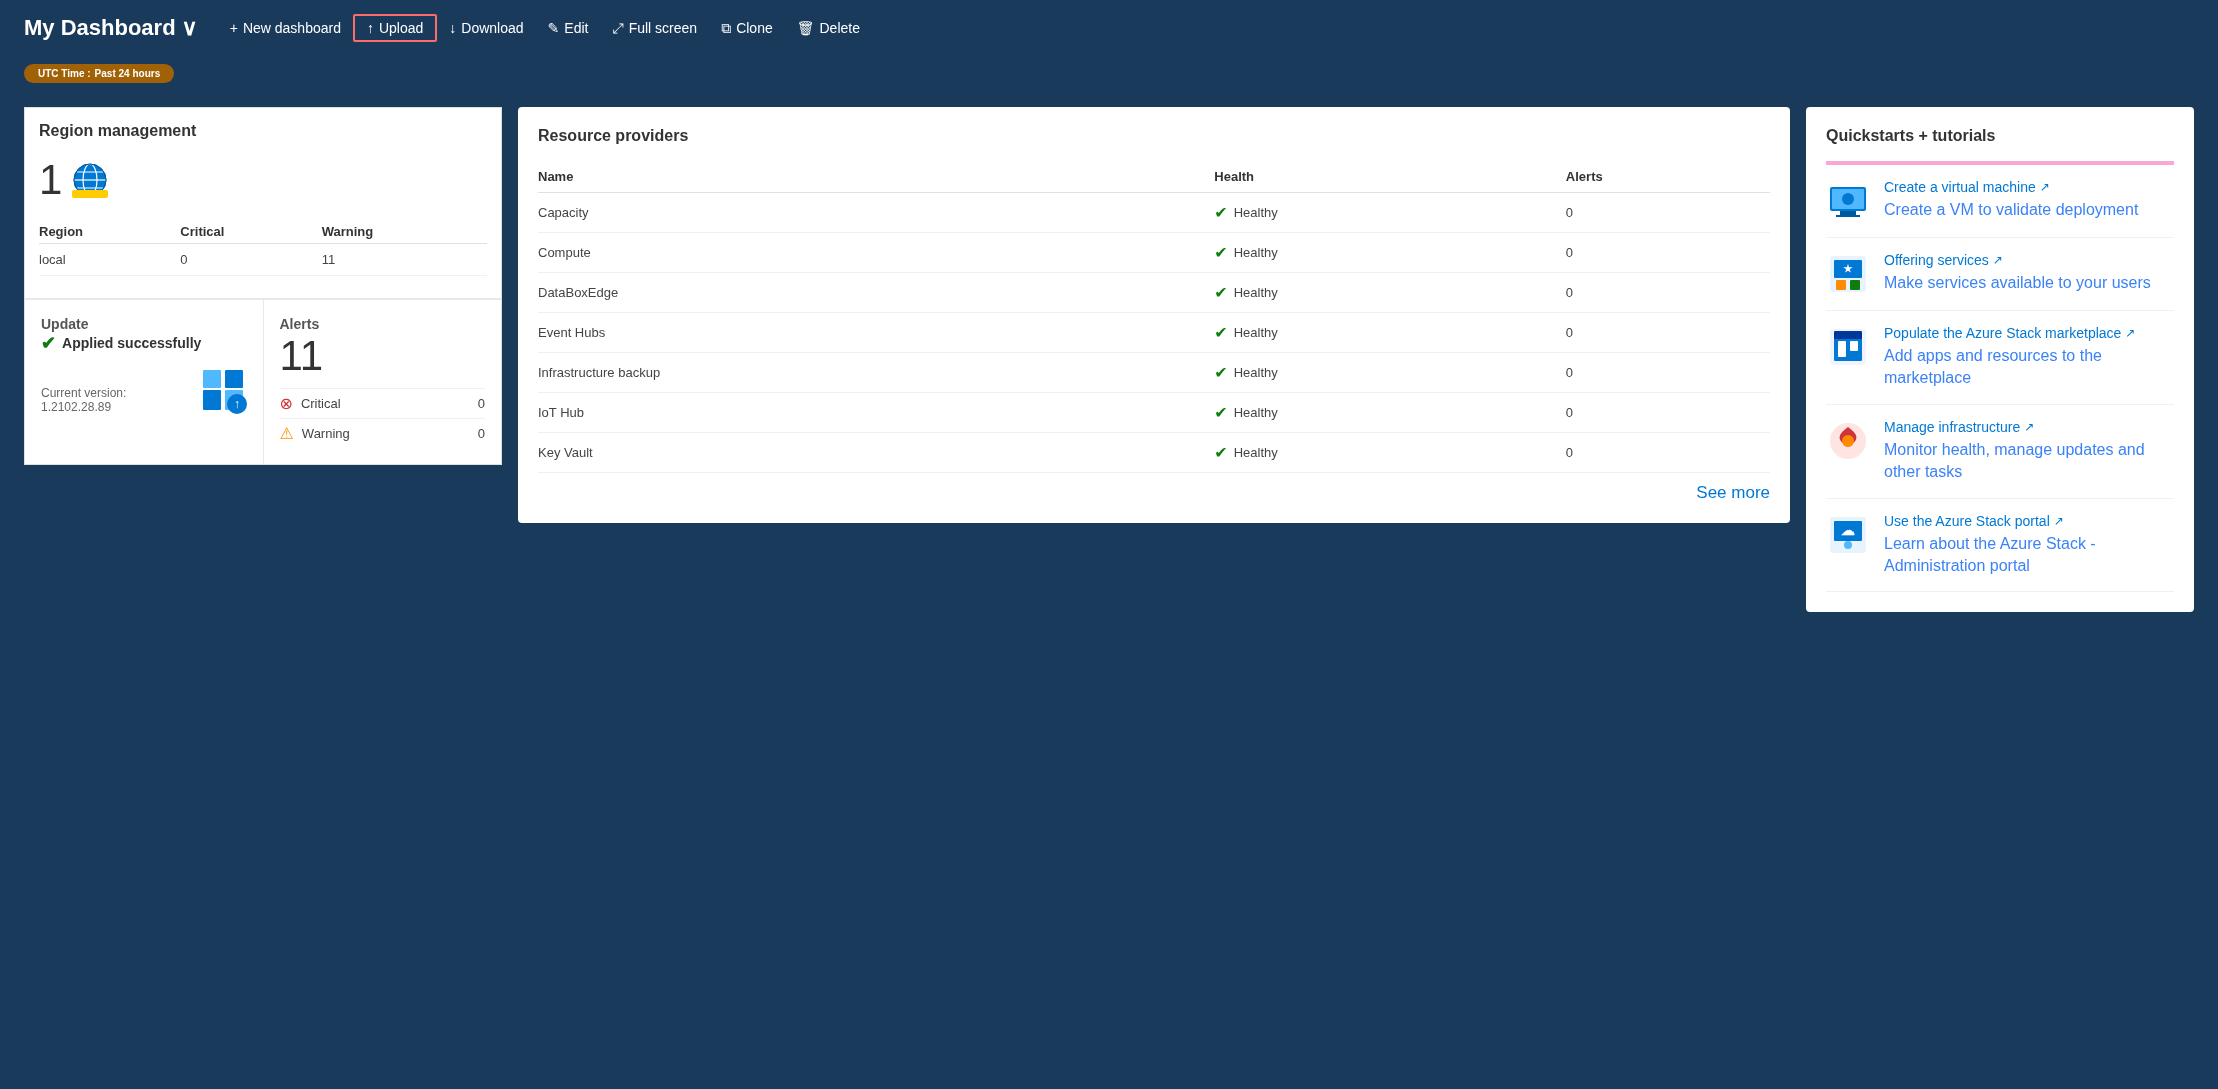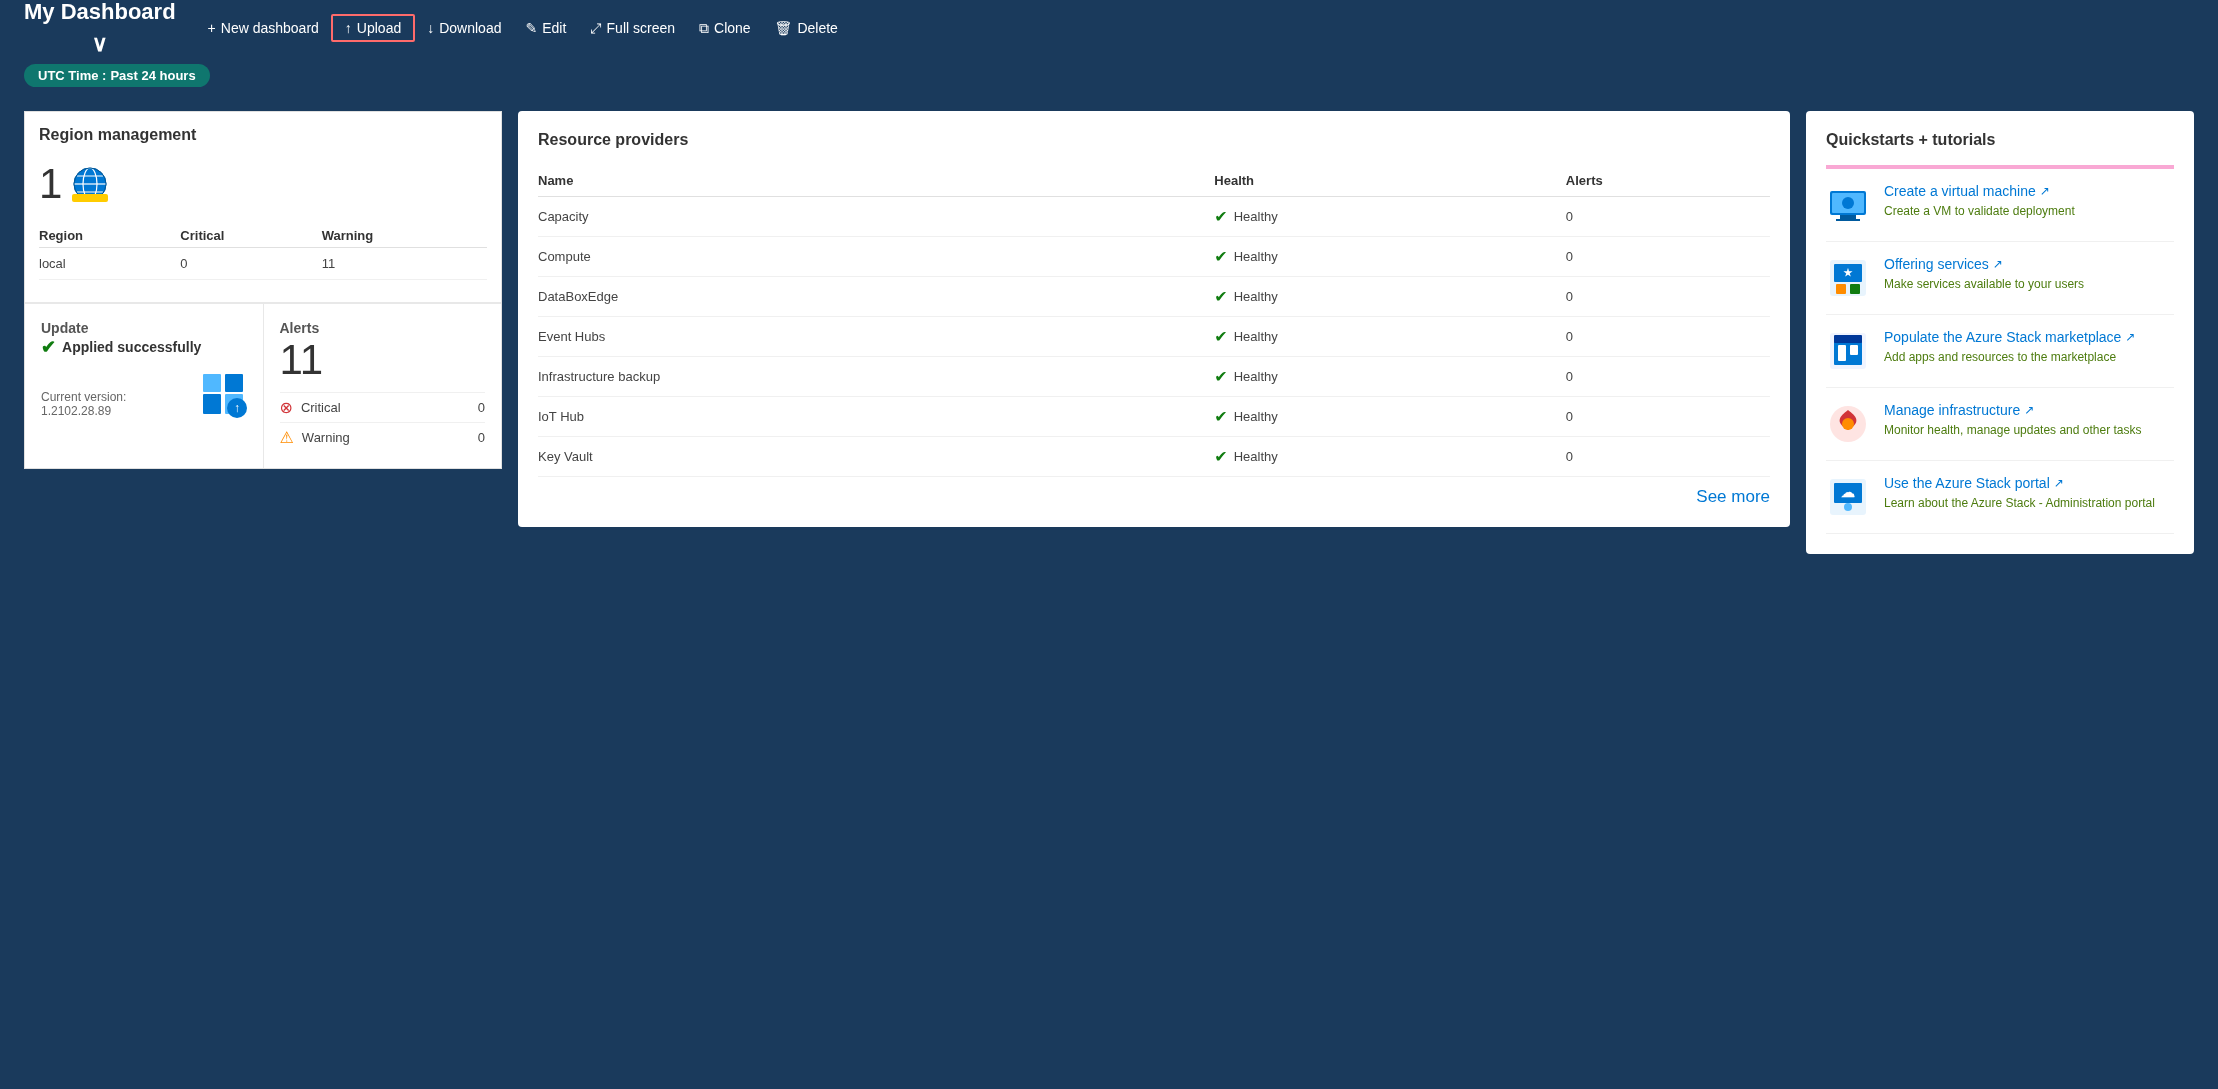--- a/index.html
+++ b/index.html
@@ -19,21 +19,20 @@
       color: white;
       gap: 4px;
     }
     .dashboard-title {
       font-size: 22px;
       font-weight: 600;
       display: flex;
       align-items: center;
       gap: 6px;
       margin-right: 16px;
-      flex-direction: column;
     }
     .top-bar-actions {
       display: flex;
       align-items: center;
       gap: 0;
     }
     .top-bar-btn {
       display: flex;
       align-items: center;
       gap: 5px;
@@ -51,25 +50,25 @@
       border-radius: 2px;
     }
     
     .time-bar {
       padding: 8px 24px;
       background: #1a3a5c;
     }
     .time-badge {
       display: inline-flex;
       align-items: center;
-      background: #0f766e;
+      background: #a16207;
       color: white;
       border-radius: 20px;
       padding: 4px 14px;
-      font-size: 13px;
+      font-size: 10px;
       gap: 4px;
       justify-content: flex-end;
     }
     .time-badge span { font-weight: 700; }
     
     .main-content {
       padding: 16px 24px 24px;
       display: flex;
       gap: 16px;
       align-items: flex-start;
@@ -259,22 +258,22 @@
     .qs-link {
       color: #0078d4;
       font-size: 14px;
       font-weight: 500;
       display: flex;
       align-items: center;
       gap: 4px;
       margin-bottom: 4px;
     }
     .qs-desc {
-      font-size: 12px;
-      color: #4d7c0f;
+      font-size: 16px;
+      color: #3b82f6;
       line-height: 1.4;
     }
     .ext-link { font-size: 12px; color: #0078d4; }
   </style>
 </head>
 <body>
 
 <div class="top-bar">
   <div class="dashboard-title">
     <span>My Dashboard</span>

